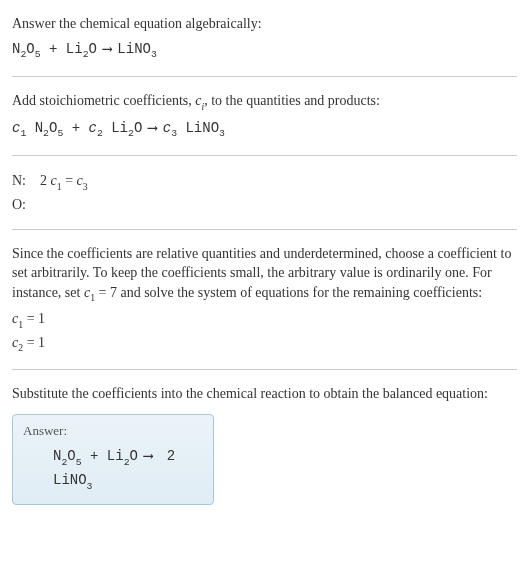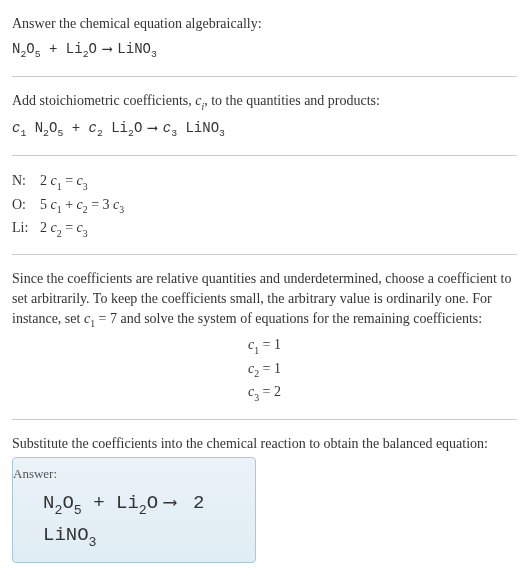--- a/index.html
+++ b/index.html
@@ -46,38 +46,37 @@
     }
     .atom-row {
       display: flex;
       line-height: 1.5;
     }
     .atom-label {
       width: 28px;
     }
     .coeff-line {
       line-height: 1.5;
-      text-align: center;
     }
     .answer-box {
       border: 1px solid #a8c8d8;
       border-radius: 4px;
       background: linear-gradient(to bottom, #eaf3f8, #e0edf4);
-      padding: 8px 10px 10px 0;
-      width: 244px;
-      margin-top: 4px;
+      padding: 8px 10px 10px 10px;
+      width: 202px;
+      margin-top: 10px;
     }
     .answer-label {
       font-size: 13px;
       color: #555;
       margin-bottom: 6px;
     }
     .answer-eq {
       padding-left: 30px;
-      font-size: 19px;
+      font-size: 14px;
     }
   </style>
 </head>
 <body>
 
 <div class="section">
   <div class="text-block">Answer the chemical equation algebraically:</div>
   <div class="equation-line">
     <span><span>N</span><span class="sub">2</span><span>O</span><span class="sub">5</span></span><span> + </span><span><span>Li</span><span class="sub">2</span><span>O</span></span><span class="arrow">⟶</span><span><span>LiNO</span><span class="sub">3</span></span>
   </div>
@@ -96,37 +95,31 @@
 
 <hr class="divider">
 
 <div class="section">
   <div class="atom-row">
     <div class="atom-label">N:</div>
     <div><span>2 </span><span class="italic">c</span><span class="sub">1</span><span> = </span><span class="italic">c</span><span class="sub">3</span></div>
   </div>
   <div class="atom-row">
     <div class="atom-label">O:</div>
-    <div><span>5 </span><span class="italic">c</span><span class="sub">1</span><span> + </span><span class="italic">c</span><span class="sub">2</span><span> = 3 </span><span class="italic">c</span><span class="sub">3</span></div>
-  </div>
-  <div class="atom-row">
-    <div class="atom-label">Li:</div>
-    <div><span>2 </span><span class="italic">c</span><span class="sub">2</span><span> = </span><span class="italic">c</span><span class="sub">3</span></div>
   </div>
 </div>
 
 <hr class="divider">
 
 <div class="section">
   <div class="text-block">
     <span>Since the coefficients are relative quantities and underdetermined, choose a coefficient to set arbitrarily. To keep the coefficients small, the arbitrary value is ordinarily one. For instance, set </span><span class="italic">c</span><span class="sub">1</span><span> = 7 and solve the system of equations for the remaining coefficients:</span>
   </div>
   <div class="coeff-line"><span class="italic">c</span><span class="sub">1</span><span> = 1</span></div>
   <div class="coeff-line"><span class="italic">c</span><span class="sub">2</span><span> = 1</span></div>
-  <div class="coeff-line"><span class="italic">c</span><span class="sub">3</span><span> = 2</span></div>
 </div>
 
 <hr class="divider">
 
 <div class="section">
   <div class="text-block">Substitute the coefficients into the chemical reaction to obtain the balanced equation:</div>
   <div class="answer-box">
     <div class="answer-label">Answer:</div>
     <div class="answer-eq equation-line">
       <span>N</span><span class="sub">2</span><span>O</span><span class="sub">5</span><span> + </span><span>Li</span><span class="sub">2</span><span>O</span><span class="arrow">⟶</span><span> 2 </span><span>LiNO</span><span class="sub">3</span>

